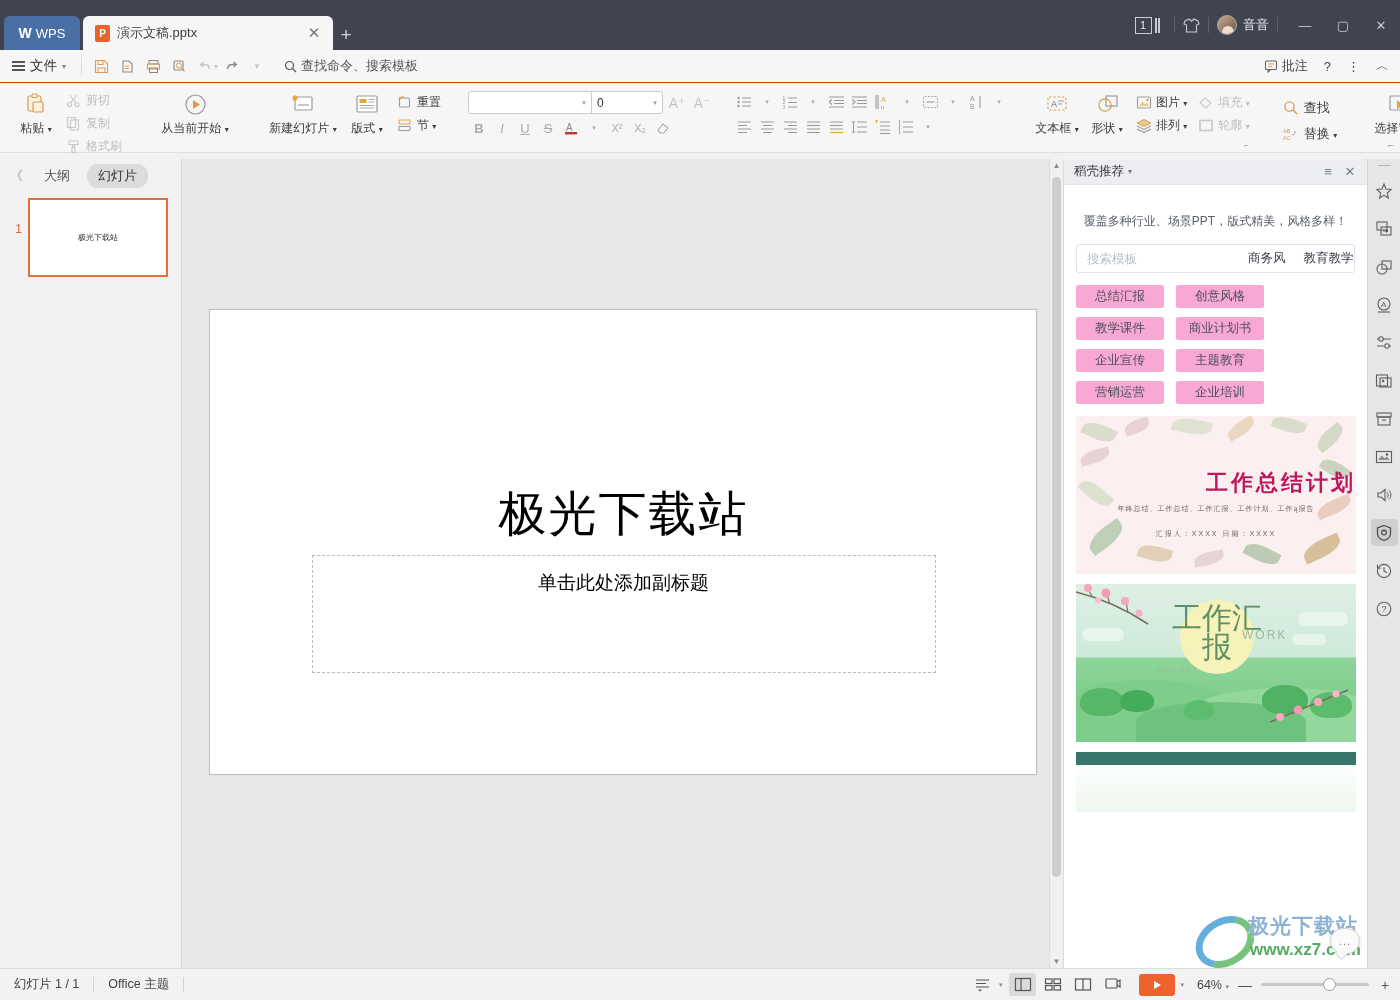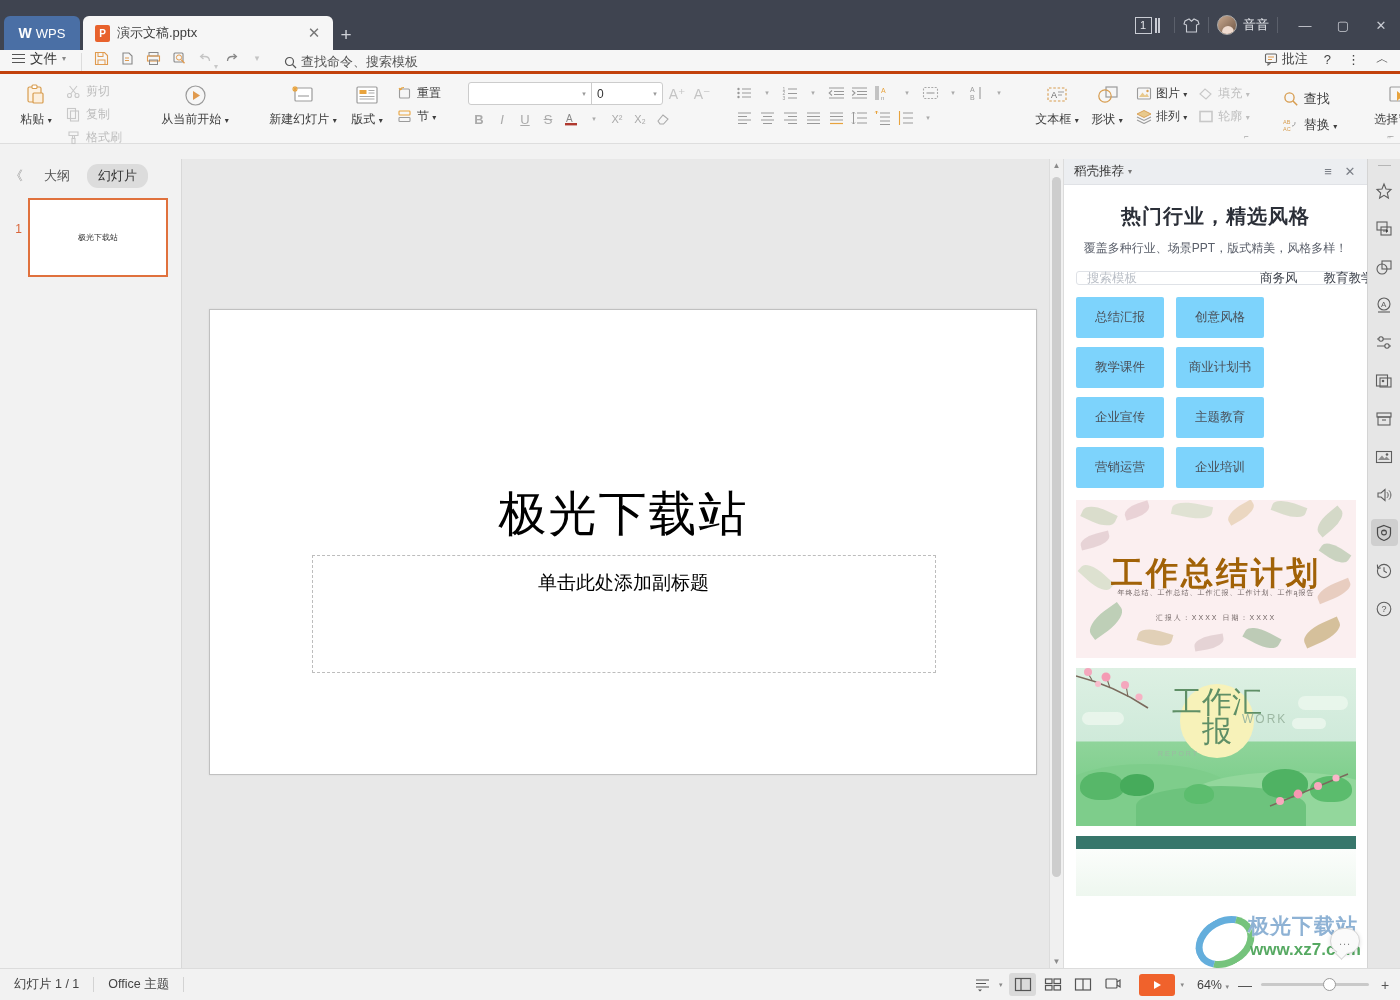--- a/index.html
+++ b/index.html
@@ -71,22 +71,22 @@
   }
   .avatar::after {
     content:""; position:absolute; left:4px; top:10px; width:12px; height:12px;
     background:#f0dcd0; border-radius:50% 50% 0 0;
   }
   .user-name { color: #dfe1e6; font-size: 13px; margin-left: 6px; }
   .shirt-icon { color: #c9ccd3; font-size: 14px; }
 
   
   .menubar {
-    height: 24px; background: #f6f6f6; display: flex; align-items: flex-end;
-    position: relative; border-bottom: 3px solid #c2410c;
+    height: 33px; background: #f6f6f6; display: flex; align-items: center;
+    position: relative; border-bottom: 1px solid #c2410c;
   }
   .menu-file {
     display: flex; align-items: center; gap: 5px; padding: 0 9px 0 12px;
     font-size: 13.5px; color: #333; cursor: pointer; height: 25px;
   }
   .hamburger { display: inline-flex; flex-direction: column; gap: 2.5px; }
   .hamburger i { width: 13px; height: 1.5px; background: #555; display: block; }
   .caret { font-size: 8px; color: #888; }
   .msep { width: 1px; height: 18px; background: #dcdcdc; margin: 0 6px; }
   .qa-btn {
@@ -228,35 +228,35 @@
     height: 26px; display: flex; align-items: center; padding: 0 6px 0 10px;
     font-size: 12.5px; color: #333; background: #eceef1; border-bottom: 1px solid #e0e2e6;
   }
   .tp-title { flex: 1; display: flex; align-items: center; gap: 4px; cursor: pointer; }
   .tp-hicon { width: 22px; text-align: center; color: #7b7f87; cursor: pointer; font-size: 13px; }
   .tp-body { flex: 1; overflow: hidden; background: #fff; }
   .tp-hero { padding: 18px 14px 0; text-align: center; background: #fff; }
   .tp-h1 { font-size: 20px; font-weight: bold; color: #2b2f38; letter-spacing: 1px; }
   .tp-h2 { font-size: 12px; color: #5a5f6a; margin-top: 10px; }
   .tp-search {
-    margin: 14px 12px 0; height: 14px; border: 1px solid #dfe2e7; border-radius: 3px;
+    margin: 14px 12px 0; height: 29px; border: 1px solid #dfe2e7; border-radius: 3px;
     background: #fff; display: flex; align-items: center; padding-left: 10px;
   }
   .tp-search input {
     flex: 1; border: none; outline: none; font-size: 12.5px; color: #333;
     font-family: "Liberation Sans", sans-serif; background: transparent;
   }
   .tp-search input::placeholder { color: #b9bec6; }
-  .tp-quick { display: flex; gap: 26px; padding-right: 12px; margin-left: 12px; }
+  .tp-quick { display: flex; gap: 18px; padding-right: 12px; }
   .tp-quick span { font-size: 12.5px; color: #3d424c; cursor: pointer; white-space: nowrap; }
   .tp-tags {
     display: flex; flex-wrap: wrap; gap: 9px 12px; padding: 12px 12px 0;
   }
   .tp-tag {
-    width: 88px; height: 41px; background: #7dd3fc; border-radius: 2px;
+    width: 88px; height: 23px; background: #f9a8d4; border-radius: 2px;
     display: flex; align-items: center; justify-content: center;
     font-size: 12.5px; color: #4a5059; cursor: pointer;
   }
   .tp-cards { padding: 12px 12px 0; display: flex; flex-direction: column; gap: 10px; }
   .tp-card { width: 280px; height: 158px; position: relative; overflow: hidden; cursor: pointer; background:#fff; }
   .card-badge {
     position: absolute; left: 0; bottom: 0; background: rgba(75,75,75,.75); color: #fff;
     font-size: 11px; padding: 3px 9px;
   }
 
@@ -266,21 +266,21 @@
   .c1 .frame-br { position: absolute; right: 4px; bottom: 4px; width: 52px; height: 48px; border-right: 9px solid #f5a623; border-bottom: 9px solid #f5a623; }
   .c1 .inner { position: absolute; left: 18px; top: 16px; right: 18px; bottom: 16px; background: #f0f0f0; }
   .c1 .t1 { position: absolute; width: 100%; top: 50px; text-align: center; font-size: 21px; color: #3c3f45; letter-spacing: 2px; }
   .c1 .bar { position: absolute; left: 64px; right: 64px; top: 82px; height: 11px; background: #20468c; }
   .c1 .bar span { color: #fff; font-size: 6px; letter-spacing: 4px; display: block; text-align: center; line-height: 11px; }
   .c1 .lines { position: absolute; left: 62px; right: 62px; top: 101px; }
   .c1 .lines i { display: block; height: 3px; background: #d5d5d5; margin-bottom: 4px; }
 
   
   .c2 { background: #fbeff0; }
-  .c2 .t { position: absolute; width: 100%; top: 52px; text-align: center; font-size: 32px; font-weight: bold; color: #a16207; letter-spacing: 3px; }
+  .c2 .t { position: absolute; width: 100%; top: 52px; text-align: right; font-size: 22px; font-weight: bold; color: #be185d; letter-spacing: 3px; }
   .c2 .s { position: absolute; width: 100%; top: 88px; text-align: center; font-size: 7px; color: #6d6160; letter-spacing: 1px; }
   .c2 .m { position: absolute; width: 100%; top: 113px; text-align: center; font-size: 7px; color: #6d6160; letter-spacing: 2px; }
   .leaf { position: absolute; border-radius: 60% 0 60% 0; opacity: .75; }
 
   
   .c3 { background: linear-gradient(#ddf0e3 0%, #cfeada 46%, #8fd49a 47%, #6ec97f 100%); }
   .c3 .sun { position: absolute; left: 104px; top: 16px; width: 74px; height: 74px; border-radius: 50%; background: #f7f2b9; }
   .c3 .t { position: absolute; left: 96px; top: 20px; width: 90px; text-align: center; font-size: 30px; color: #5f8f66; line-height: .95; font-family: "Liberation Serif", serif; }
   .c3 .w { position: absolute; left: 166px; top: 44px; font-size: 12px; color: #9db8a3; letter-spacing: 2px; }
   .c3 .r { position: absolute; left: 82px; top: 82px; font-size: 7px; color: #9db8a3; letter-spacing: 2px; }
@@ -874,21 +874,20 @@
         <span class="tp-title">
           <span>稻壳推荐</span>
           <span style="font-size:8px;color:#777">▾</span>
         </span>
         <span class="tp-hicon">≡</span>
         <span class="tp-hicon">✕</span>
       </div>
 
       <div class="tp-body">
         <div class="tp-hero">
-          <div class="tp-h1">热门行业，精选风格</div>
           <div class="tp-h2">覆盖多种行业、场景PPT，版式精美，风格多样！</div>
         </div>
 
         <div class="tp-search">
           <input type="text" placeholder="搜索模板" style="">
           <span class="tp-quick">
             <span>商务风</span>
             <span>教育教学</span>
           </span>
         </div>

